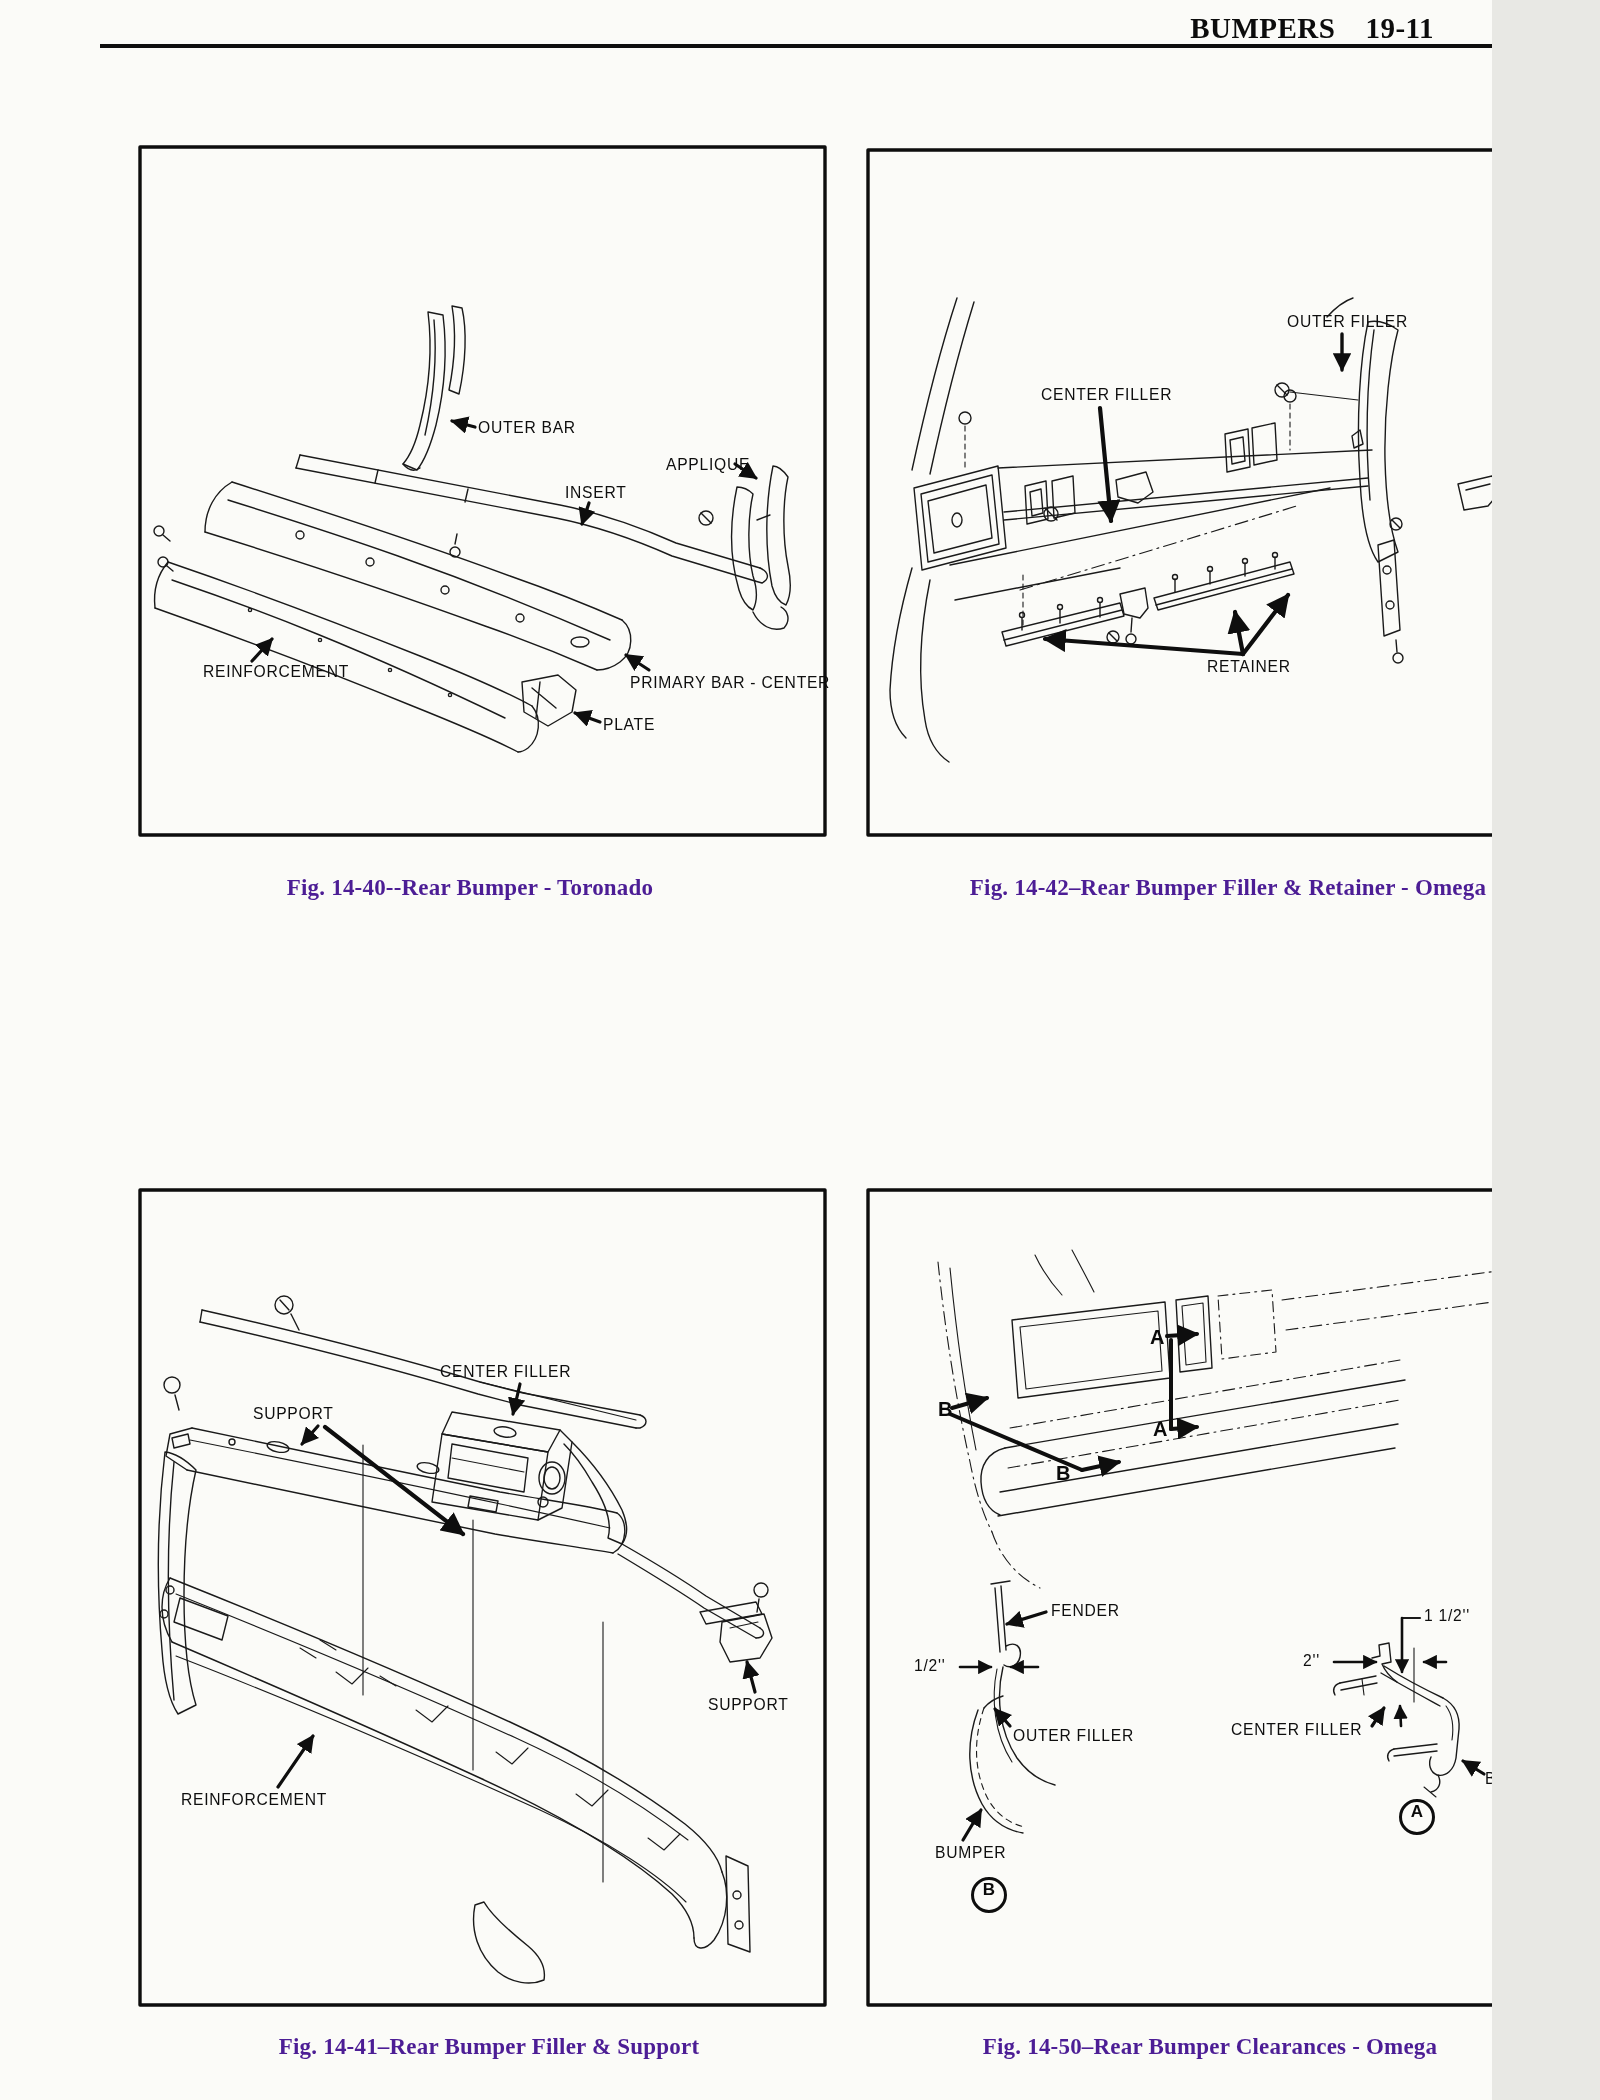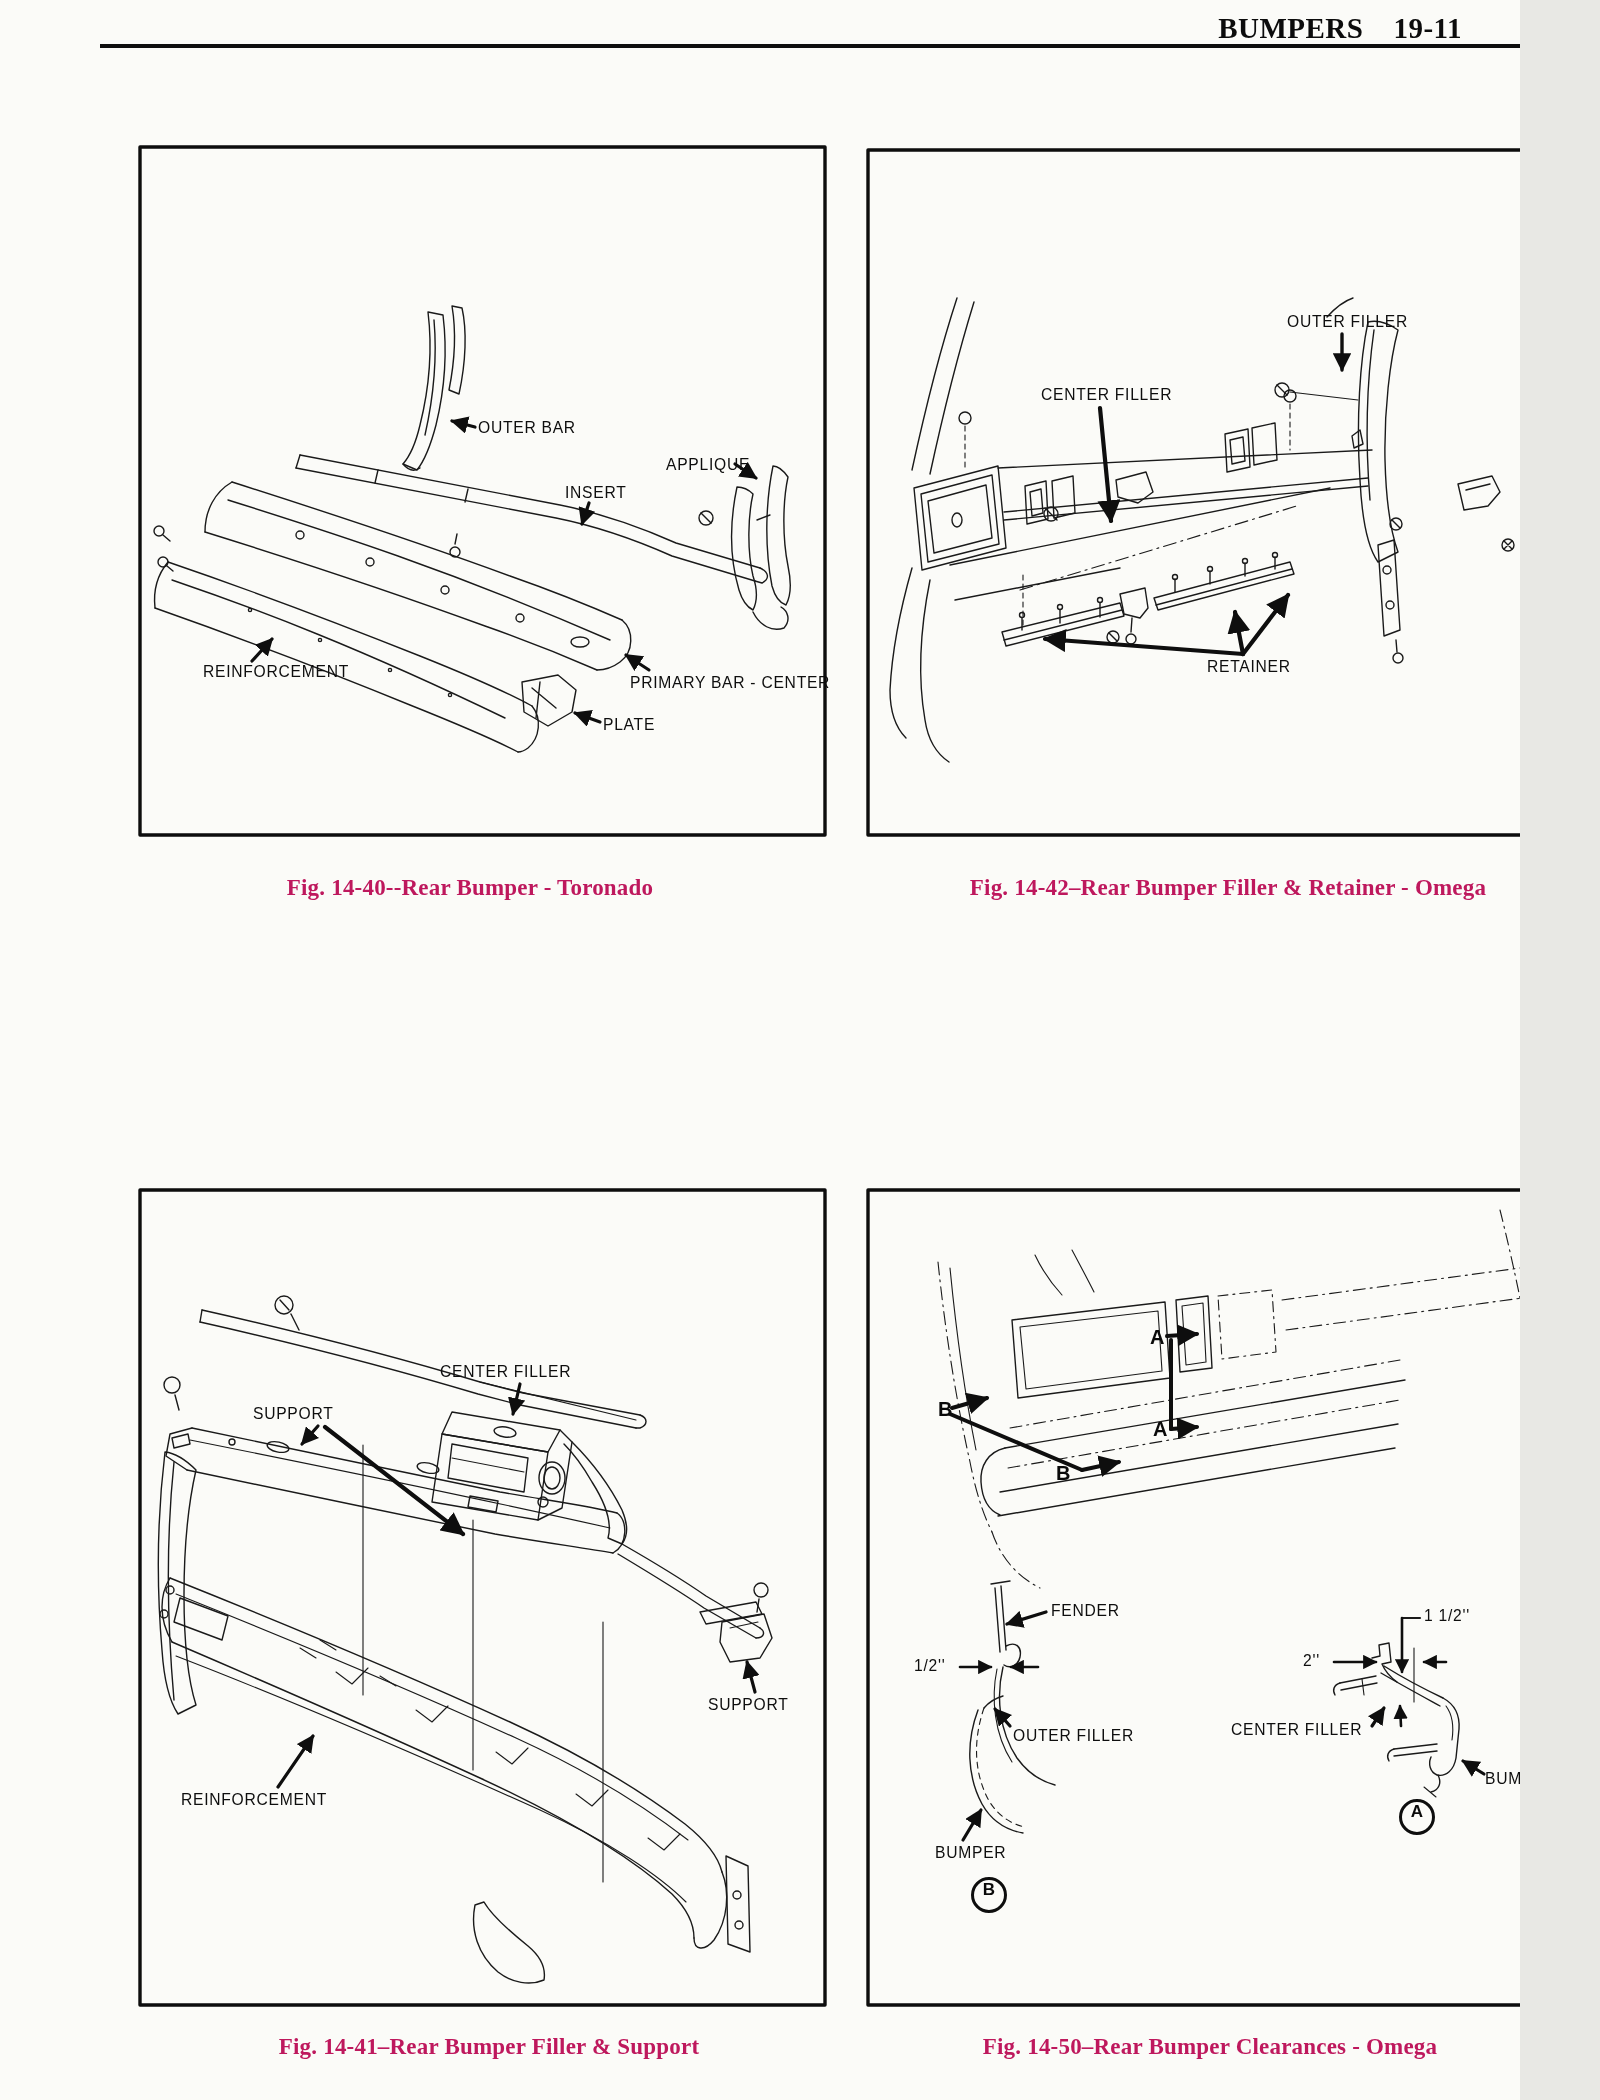--- a/index.html
+++ b/index.html
@@ -1,27 +1,27 @@
 <!DOCTYPE html>
 <html><head>
 <meta charset="utf-8">
 <style>
   html,body{margin:0;padding:0;background:#e8e8e4;}
   #page{position:relative;width:1492px;height:2100px;background:#fbfbf8;overflow:hidden;
-        font-family:"Liberation Sans",sans-serif;color:#121212;padding-left:28px;}
+        font-family:"Liberation Sans",sans-serif;color:#121212;}
   #art{position:absolute;left:0;top:0;}
   .hdr{position:absolute;top:12px;right:58px;display:flex;gap:30px;
        font:bold 29px "Liberation Serif",serif;letter-spacing:.5px;color:#0c0c0c;}
   .hrule{position:absolute;left:100px;top:44px;width:1442px;height:4px;background:#0e0e0e;}
   .lbl{position:absolute;font:17px "Liberation Sans",sans-serif;letter-spacing:.8px;
        color:#0e0e0e;white-space:nowrap;transform:scaleX(.92);transform-origin:left top;}
   .mark{position:absolute;font:bold 20px "Liberation Sans",sans-serif;color:#0a0a0a;}
   .circ{position:absolute;width:30px;height:30px;border:3px solid #0e0e0e;border-radius:50%;
         text-align:center;line-height:29px;font:bold 17px "Liberation Sans",sans-serif;color:#0a0a0a;background:#fbfbf8;}
-  .cap{position:absolute;font:bold 23px "Liberation Serif",serif;color:#be185d;
+  .cap{position:absolute;font:bold 23px "Liberation Serif",serif;color:#4c1d95;
        white-space:nowrap;transform:translateX(-50%);letter-spacing:.2px;}
 </style>
 </head>
 <body>
 
 <div id="page">
 
   <div class="hdr">
     <span>BUMPERS</span>
     <span>19-11</span>

